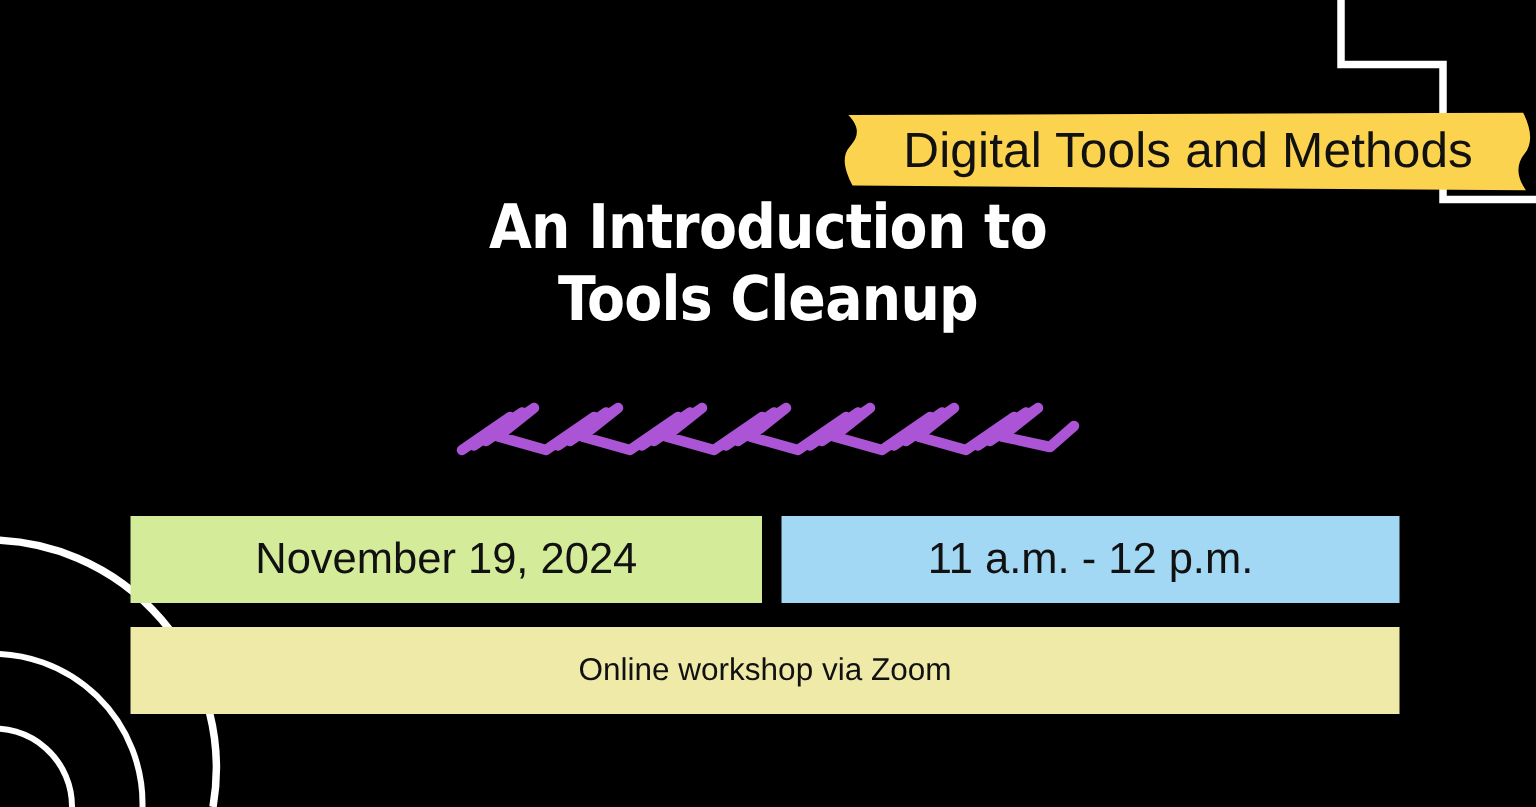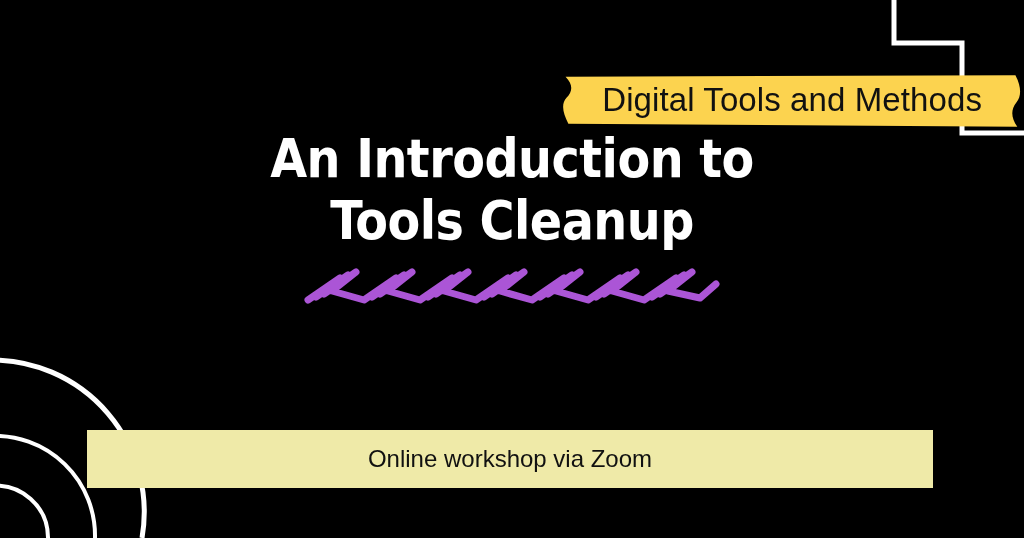--- a/index.html
+++ b/index.html
@@ -74,21 +74,21 @@
     position: absolute;
     top: 128px;
     left: 0;
     width: 100%;
     text-align: center;
   }
   .title-line {
     display: block;
     color: #ffffff;
     font-weight: 700;
-    font-size: 53px;
+    font-size: 41px;
     line-height: 1.17;
     letter-spacing: -0.5px;
     font-family: "DejaVu Sans", sans-serif;
     font-stretch: condensed;
   }
 
   
   .squiggle-wrap {
     position: absolute;
     top: 264px;
@@ -127,25 +127,24 @@
   .venue-bar {
     position: absolute;
     top: 418px;
     left: 87px;
     width: 846px;
     height: 58px;
     background: #efeaa8;
     display: flex;
     align-items: center;
     justify-content: center;
-    font-size: 24px;
+    font-size: 21px;
     color: #111111;
     white-space: nowrap;
     z-index: 3;
-    margin-top: 12px;
   }
 </style>
 </head>
 <body>
 
 <div id="poster">
 
   <svg id="corner-steps" viewBox="0 0 180 160">
     <polyline points="50,-10 50,43 118,43 118,133 190,133" fill="none" stroke="#ffffff" stroke-width="5"></polyline>
   </svg>
@@ -182,16 +181,20 @@
                         62,36 94,14 70,33 102,11 78,30 110,8 86,27
                         118,36 150,14 126,33 158,11 134,30 166,8 142,27
                         174,36 206,14 182,33 214,11 190,30 222,8 198,27
                         230,36 262,14 238,33 270,11 246,30 278,8 254,27
                         286,36 318,14 294,33 326,11 302,30 334,8 310,27
                         342,36 374,14 350,33 382,11 358,30 390,8 366,27
                         398,34 414,20" fill="none" stroke="#ab55d6" stroke-width="7" stroke-linecap="round" stroke-linejoin="round"></polyline>
     </svg>
   </div>
 
+  <div class="info-row">
+    <div class="info-box box-date">November 19, 2024</div>
+    <div class="info-box box-time">11 a.m. - 12 p.m.</div>
+  </div>
 
   <div class="venue-bar">Online workshop via Zoom</div>
 
 </div>
 
 </body></html>

